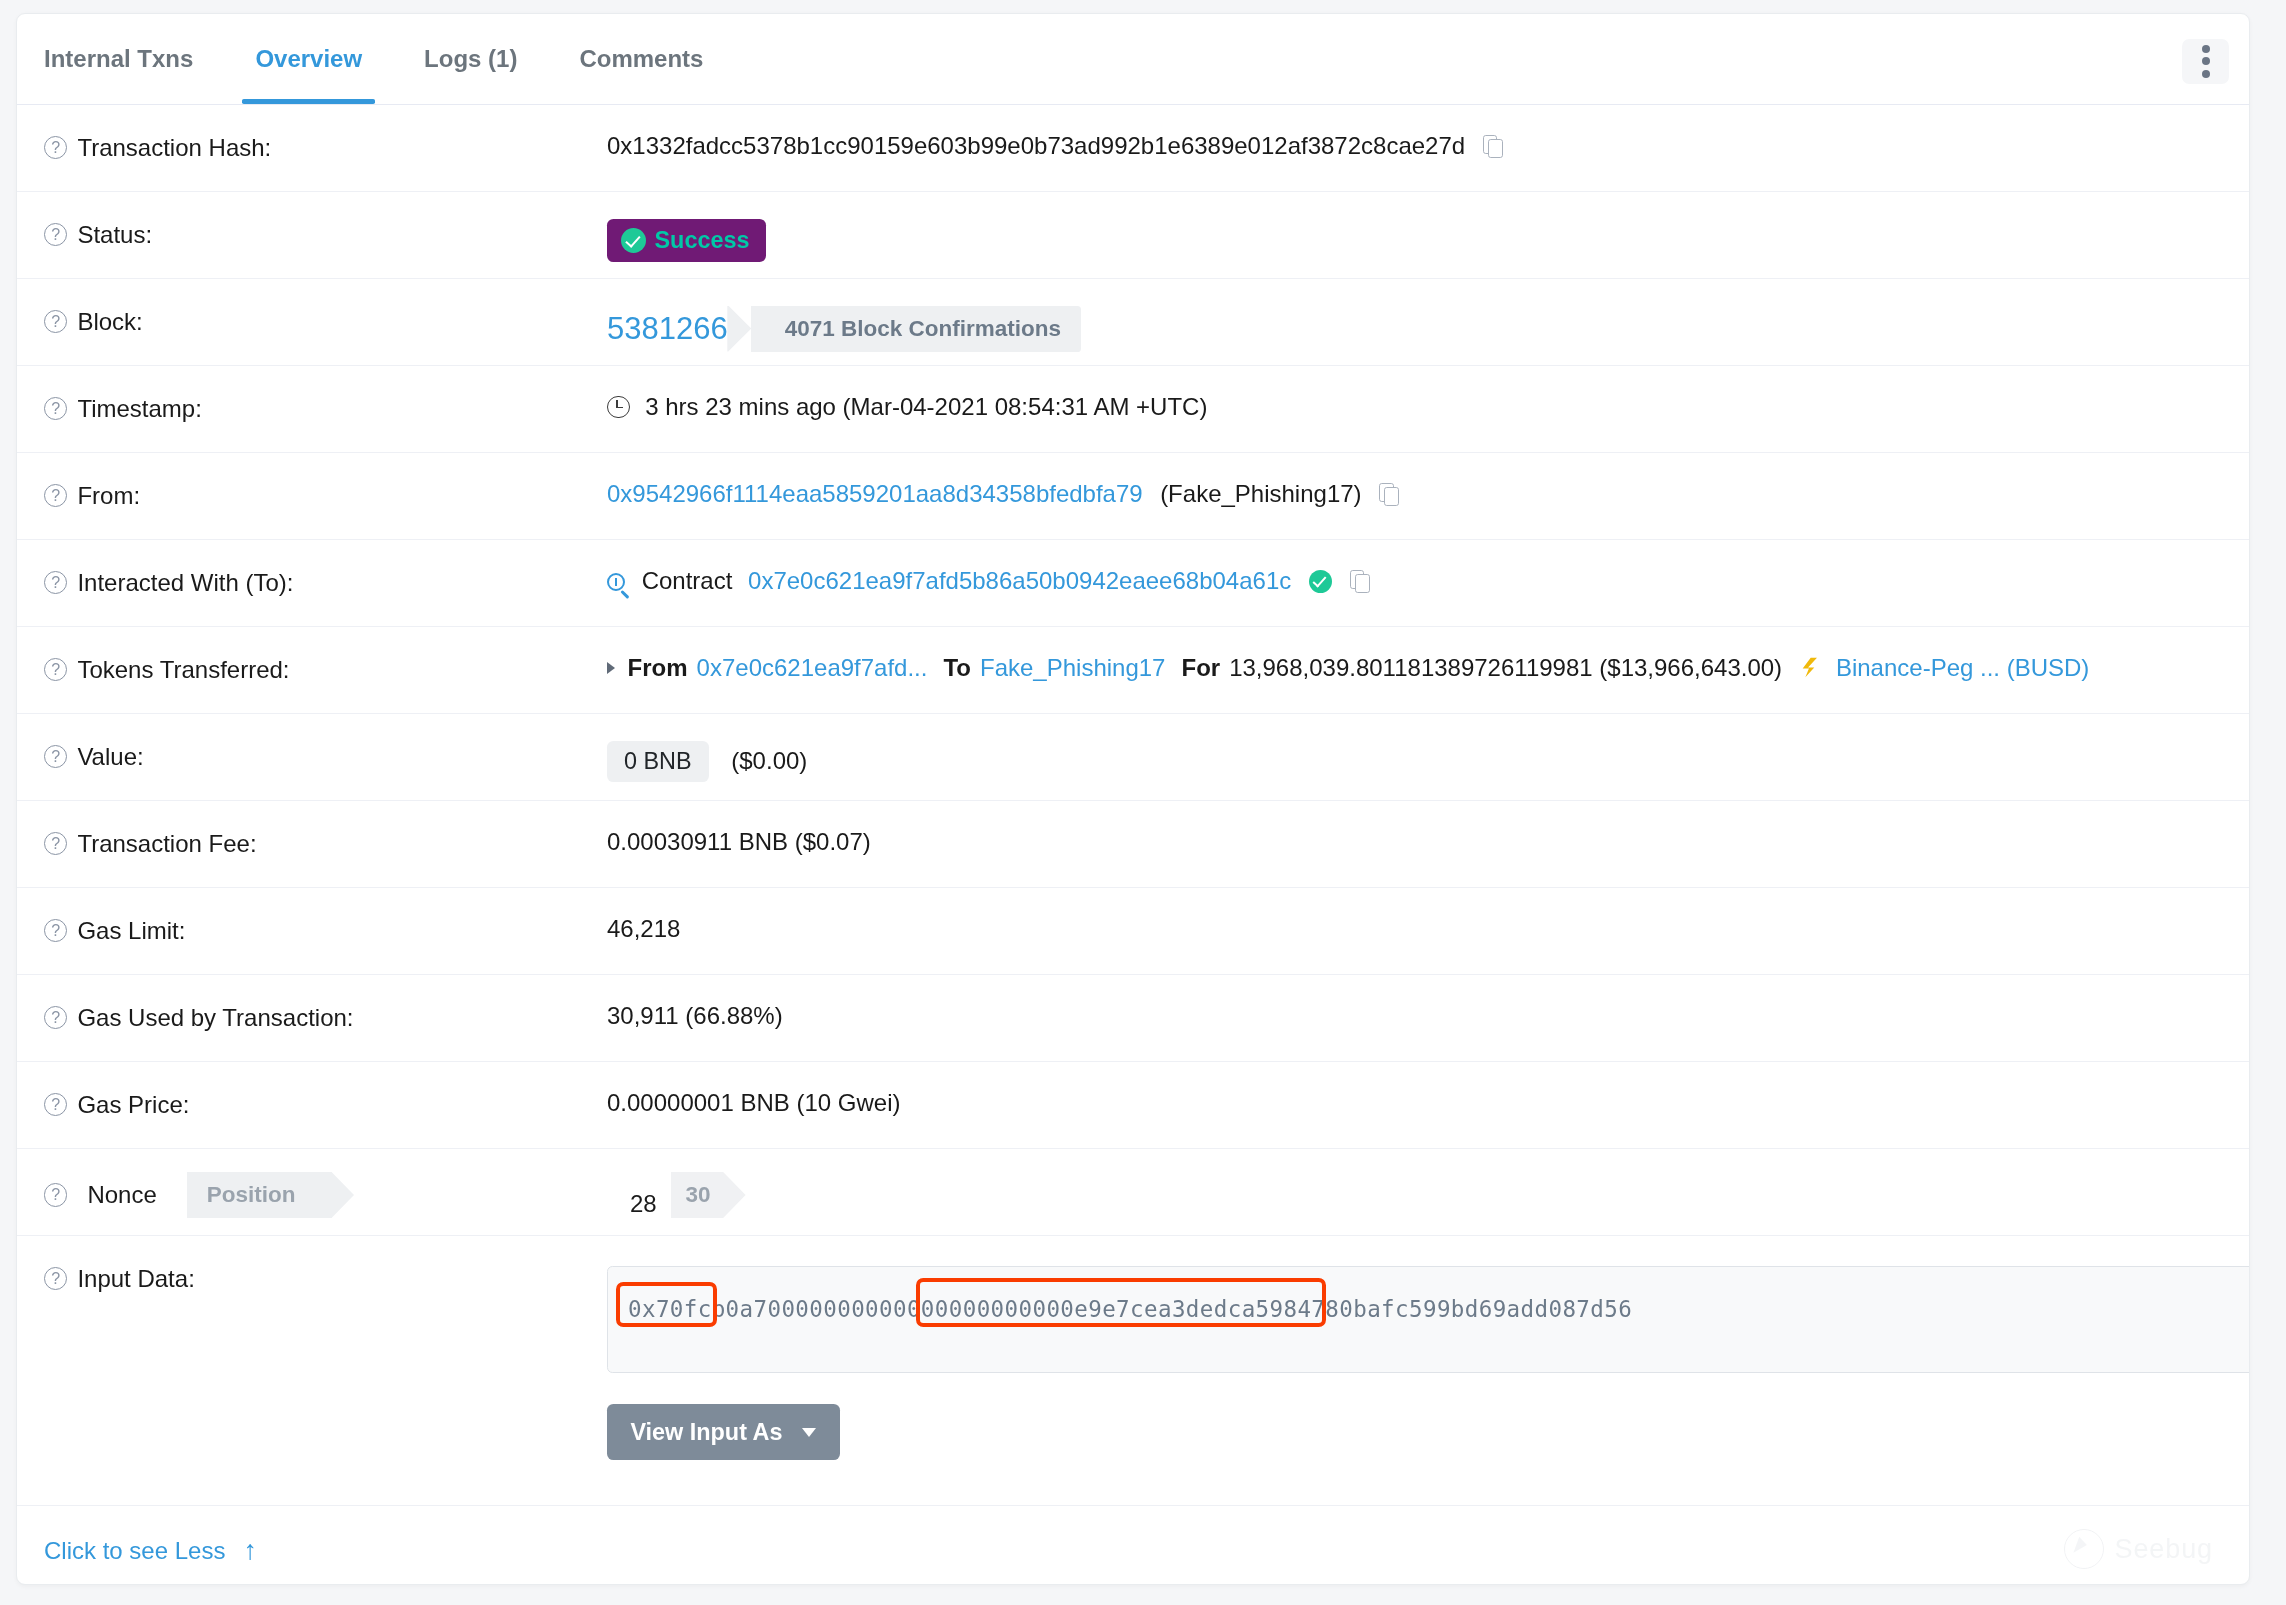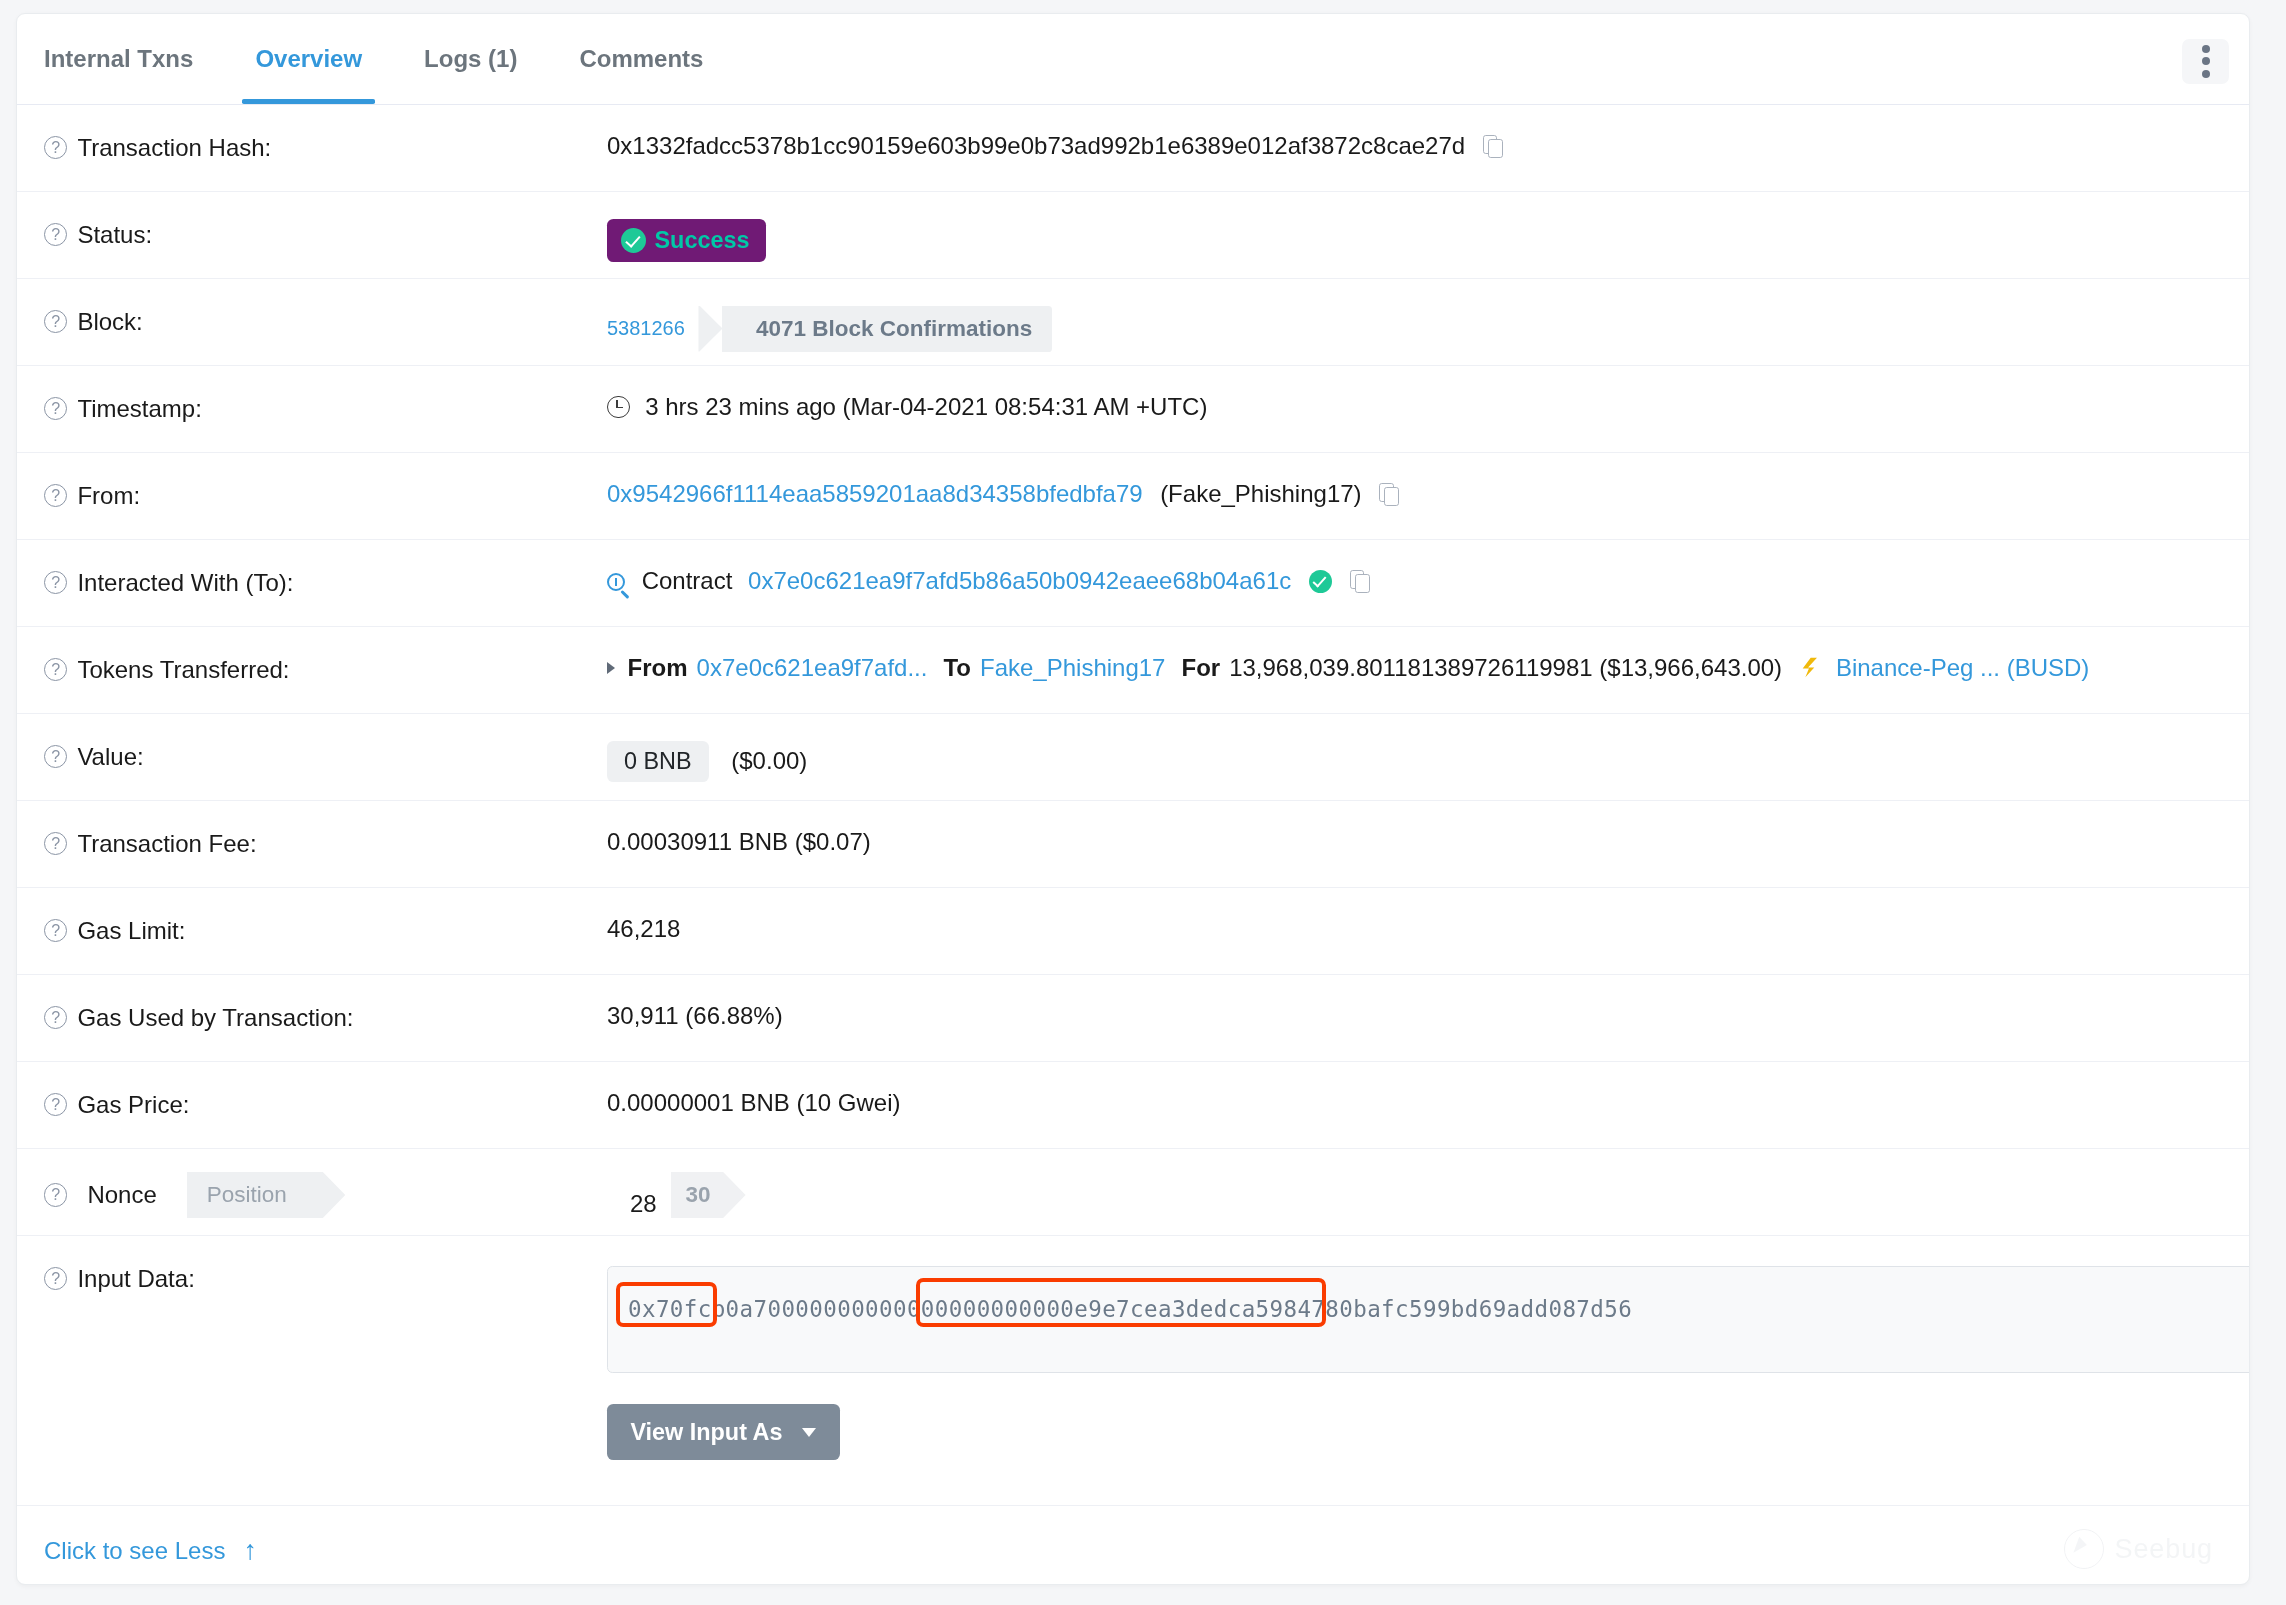--- a/index.html
+++ b/index.html
@@ -173,21 +173,21 @@
     width: 6.3px; height: 11.7px;
     border: solid #fff;
     border-width: 0 2.7px 2.7px 0;
     transform: rotate(42deg);
   }
   .check.sm { width: 23.4px; height: 23.4px; display:inline-block; vertical-align: -4.5px; margin-left: 10.8px;}
   .check.sm::after { left: 7.2px; top: 4.5px; width: 5.4px; height: 10.8px; }
 
   
   .blockline { display: flex; align-items: center; }
-  .blockno { color: #3498db; font-size: 20px; margin-right: 21px; }
+  .blockno { color: #3498db; font-size: 31px; margin-right: 7px; }
   .chev-pill {
     position: relative;
     background: #eef0f2;
     color: #6c7a89;
     font-size: 22.5px;
     font-weight: bold;
     padding: 10px 20px 10px 34px;
     margin-left: 16px;
     border-radius: 0 3.6px 3.6px 0;
   }
@@ -281,21 +281,21 @@
     color: #212529;
   }
 
   
   .nonce-lbl { display: flex; align-items: center; gap: 0; padding-top: 27px; }
   .pos-pill {
     position: relative;
     background: #eef0f2;
     color: #9aa3ad;
     font-size: 22.5px;
-    font-weight: normal;
+    font-weight: bold;
     padding: 10px 36px 10px 20px;
     margin-left: 20px;
   }
   .pos-pill::after {
     content: "";
     position: absolute;
     right: -22.5px; top: 0; bottom: 0;
     width: 23.4px;
     background: #eef0f2;
     clip-path: polygon(0 0, 4% 0, 100% 50%, 4% 100%, 0 100%);

